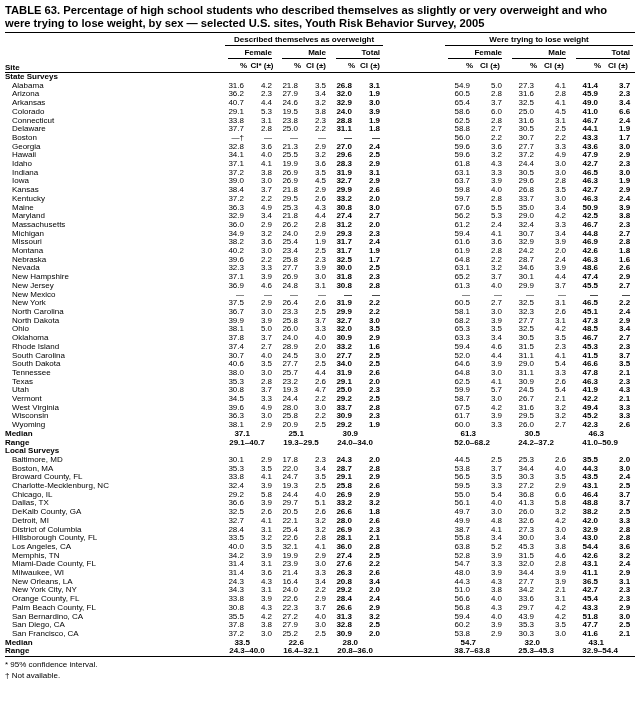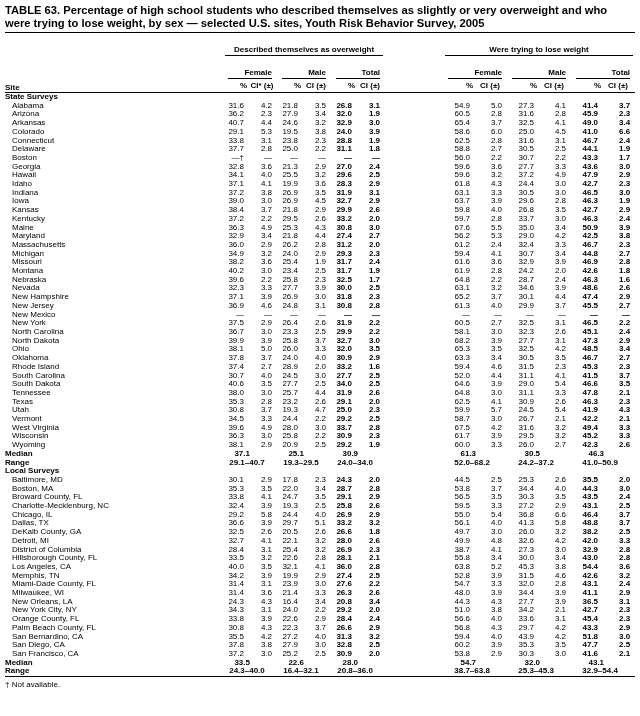--- a/index.html
+++ b/index.html
@@ -3,21 +3,21 @@
 <meta charset="utf-8">
 <style>
   html,body{margin:0;background:#fff;color:#000;}
   body{width:640px;height:716px;box-sizing:border-box;padding:4px 5px 0 5px;
        font-family:"Liberation Sans", sans-serif; -webkit-font-smoothing:antialiased;}
   .title{font-size:11.2px;font-weight:bold;line-height:13px;width:630px;}
   .toprule{border-bottom:1.6px solid #000;margin-top:2px;}
   table{width:630px;border-collapse:collapse;table-layout:fixed;margin-top:1px;}
   th,td{padding:0;font-size:8px;white-space:nowrap;overflow:hidden;}
   thead th{font-weight:bold;vertical-align:bottom;}
-  th.grp div{border-bottom:1px solid #000;text-align:center;padding:1px 0 1px;margin:10px 2px;font-size:8px;}
+  th.grp div{border-bottom:1px solid #000;text-align:center;padding:1px 0 1px;margin:0 2px;font-size:8px;}
   th.pair div{border-bottom:1px solid #000;text-align:right;padding:0 0 1px;margin:2px 5px 0 5px;font-size:8px;}
   tr.colhead th{border-bottom:1.4px solid #000;padding:2px 0 2px;}
   th.site-h{text-align:left;border-bottom:1.4px solid #000;margin-left:12px;}
   th.spacer-h{border-bottom:1.4px solid #000;}
   th.pct-h{text-align:right;padding-right:5px;}
   th.ci-h{text-align:center;padding-right:3px;}
   tbody td{font-size:8px;line-height:8.7px;height:8.7px;vertical-align:middle;}
   td.site{text-align:left;}
   td.ind{padding-left:7px;}
   td.pct{text-align:right;padding-right:3px;}
@@ -1121,14 +1121,15 @@
         <td class="rng g1" colspan="2">20.8–36.0</td>
         <td class="gap"></td>
         <td class="rng g2" colspan="2">38.7–63.8</td>
         <td class="rng g2" colspan="2">25.3–45.3</td>
         <td class="rng g2" colspan="2">32.9–54.4</td>
       </tr>
     </tbody>
 </table>
 
 <div class="footnotes">
+  <div>* 95% confidence interval.</div>
   <div>† Not available.</div>
 </div>
 
 </body></html>

